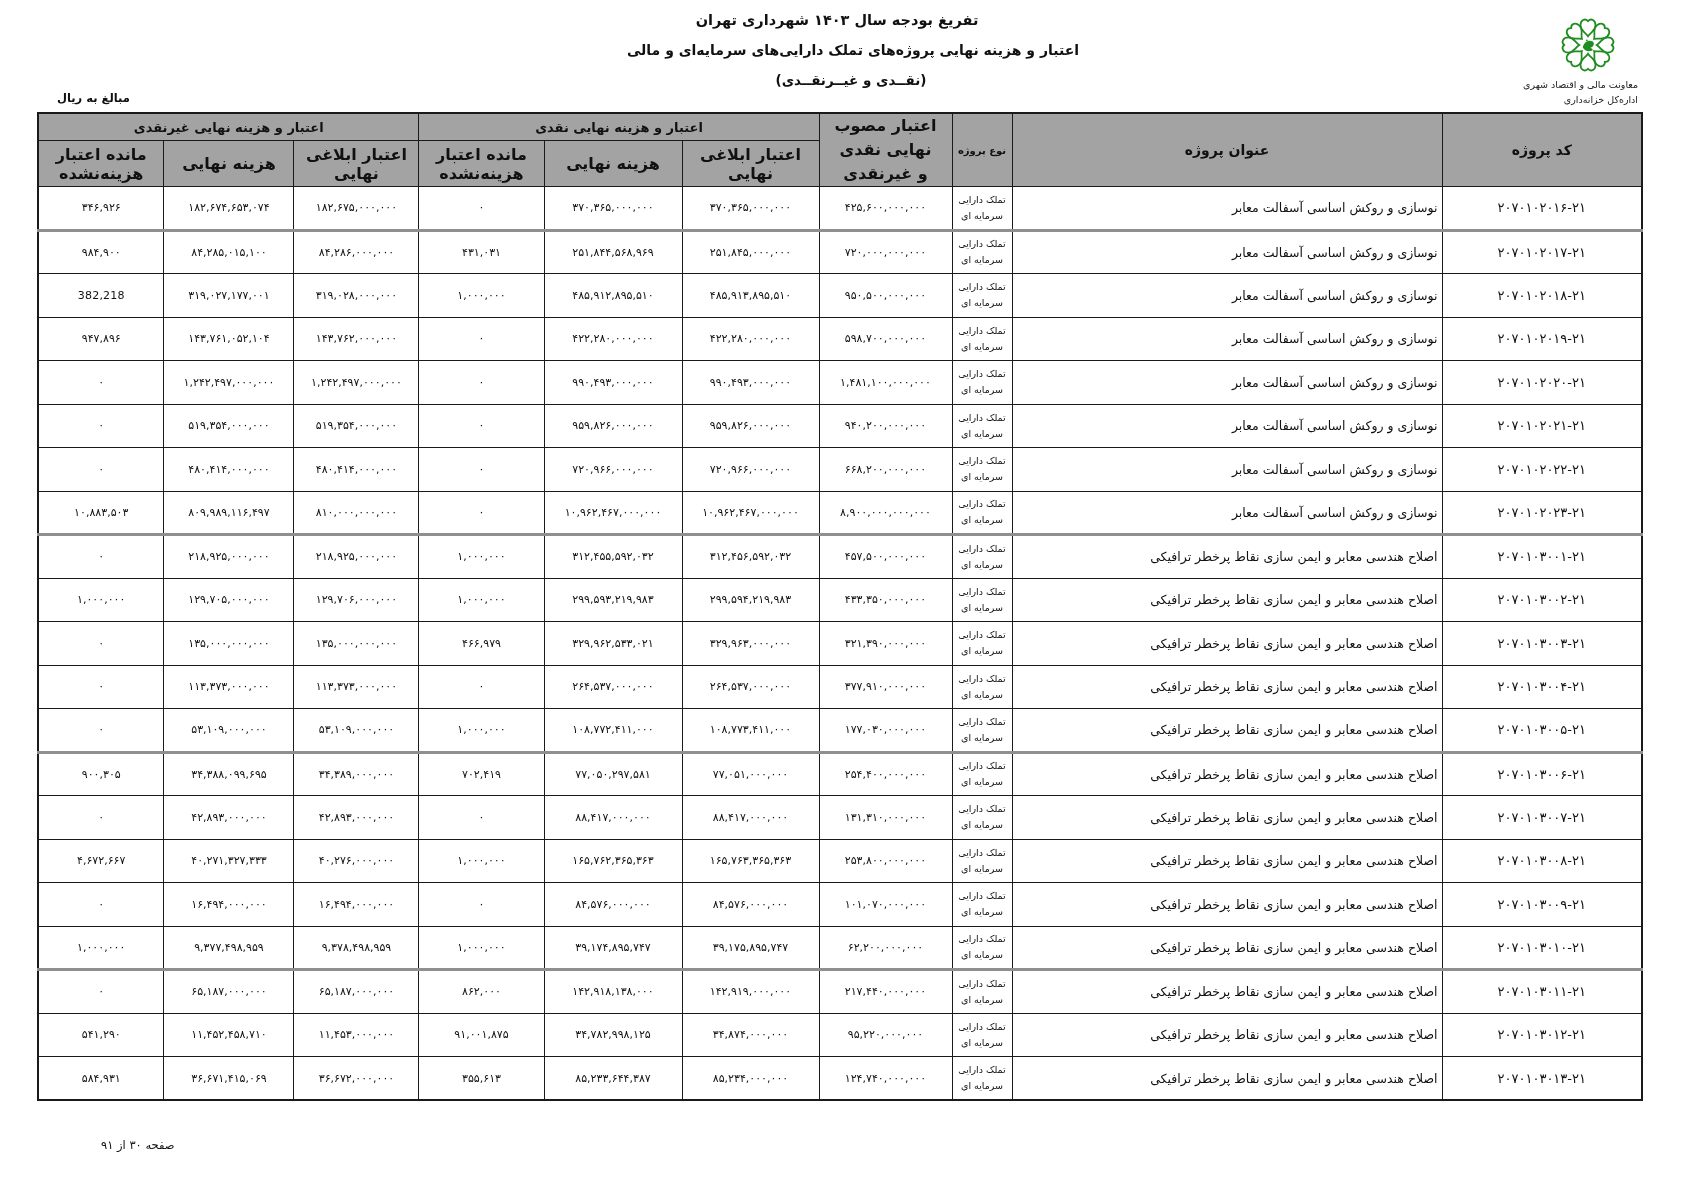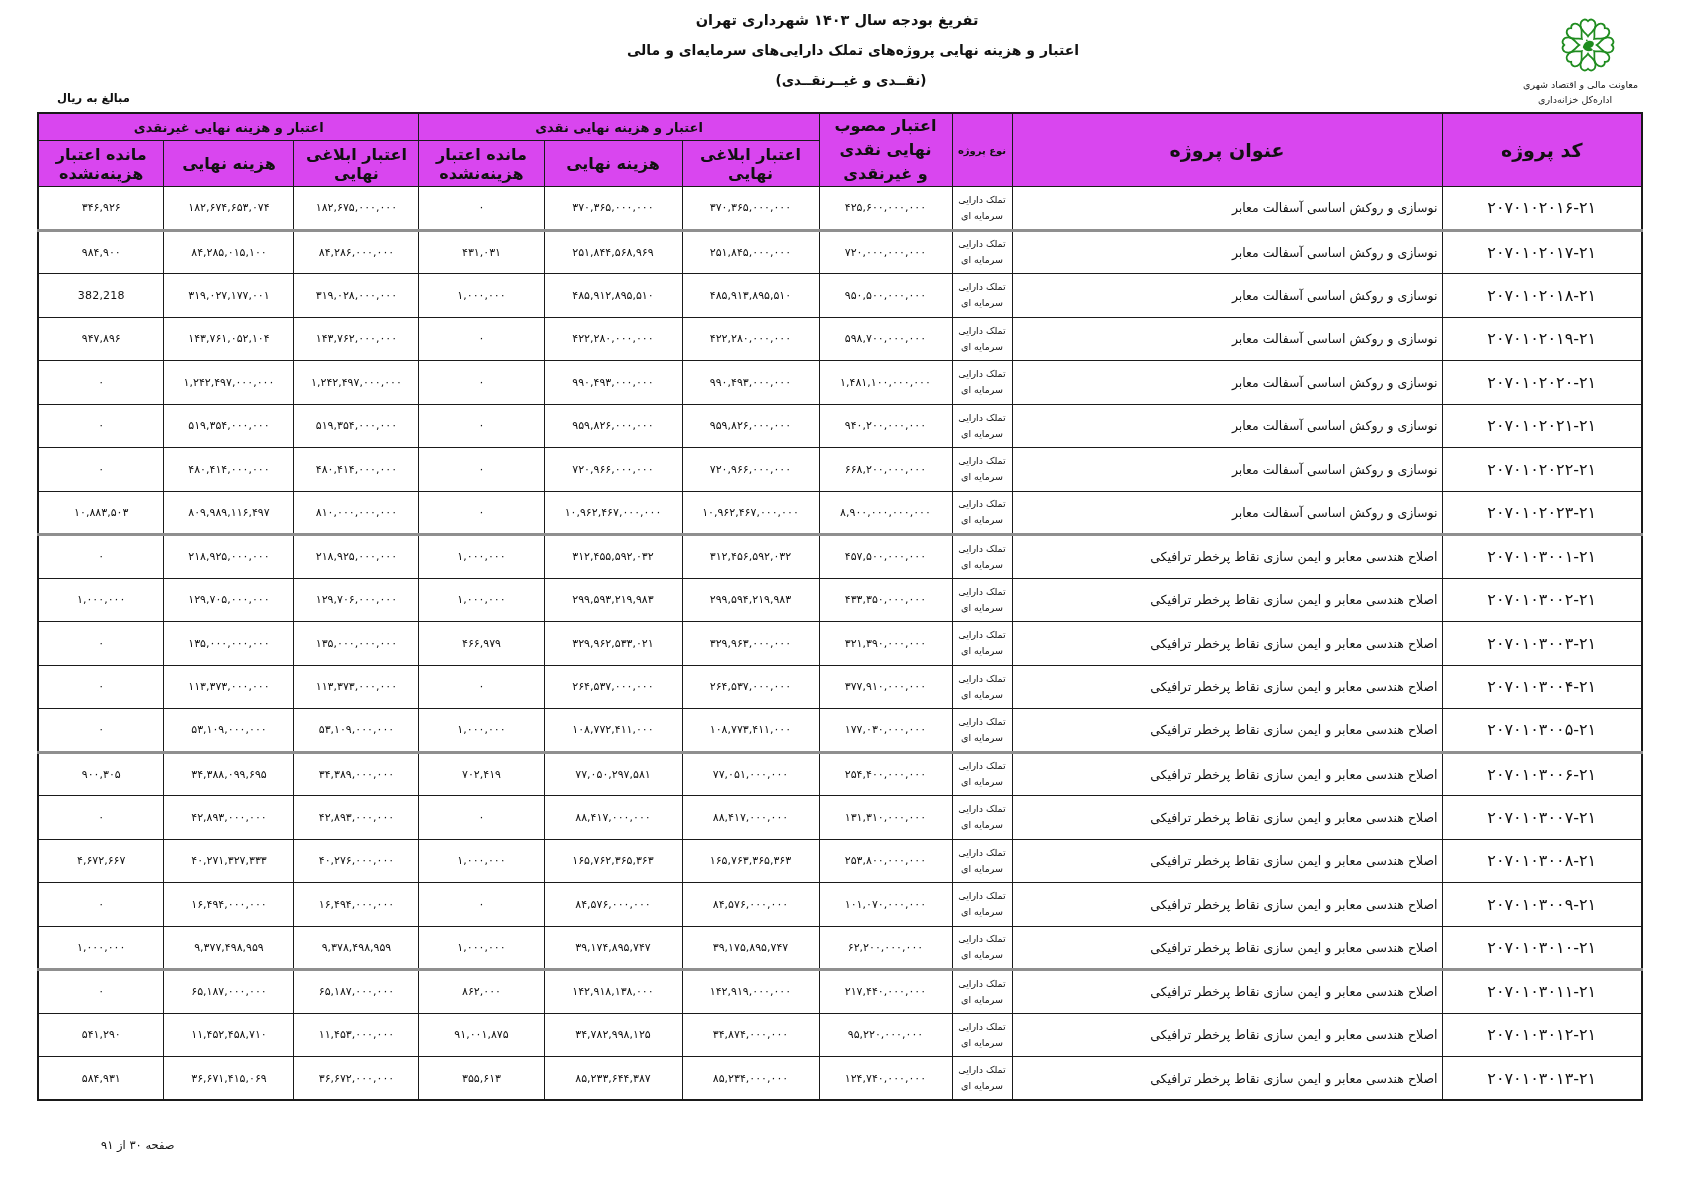--- a/index.html
+++ b/index.html
@@ -6,41 +6,41 @@
   body{
     width:1683px;height:1190px;position:relative;background:#ffffff;
     font-family:"DejaVu Sans",sans-serif;direction:rtl;overflow:hidden;color:#111;
   }
   
   .title-block{position:absolute;top:12px;left:0;right:9px;text-align:center;}
   .t1{font-size:14.5px;font-weight:bold;margin-bottom:14px;}
   .t2{font-size:14px;font-weight:bold;margin-bottom:14px;padding-left:32px;}
   .t3{font-size:13.5px;font-weight:bold;padding-left:28px;}
   
-  .logo-block{position:absolute;top:16px;right:45px;width:100px;text-align:left;}
+  .logo-block{position:absolute;top:16px;right:45px;width:100px;text-align:right;}
   .logo-block svg{display:block;margin:0 auto 4px auto;}
   .org-line{font-size:9.5px;line-height:1.55;color:#222;white-space:nowrap;}
   
   .currency-note{position:absolute;top:91px;left:57px;font-size:11.5px;font-weight:bold;direction:rtl;}
   
   table.budget{
     position:absolute;top:112px;right:40px;width:1604px;
     border-collapse:collapse;table-layout:fixed;border:2px solid #1a1a1a;
   }
   th,td{border:1px solid #1a1a1a;text-align:center;vertical-align:middle;
         padding:0 3px;box-sizing:border-box;overflow:hidden;}
-  thead th{background:#d946ef;font-weight:bold;}
+  thead th{background:#a3a3a3;font-weight:bold;}
   th.group{height:27px;font-size:13px;}
   th.sub{height:44px;font-size:16px;}
-  th.head-tall{font-size:19px;}
+  th.head-tall{font-size:14px;}
   th.head-small{font-size:10px;}
   th .hline{display:block;line-height:1.5;}
   tbody td{height:43.5px;font-size:11px;background:#fff;}
   td.c-title{text-align:right;font-size:12.5px;padding-right:4px;padding-left:26px;}
-  td.c-code{font-size:16px;direction:ltr;}
+  td.c-code{font-size:13px;direction:ltr;}
   td.c-num{direction:ltr;letter-spacing:0.2px;}
   td.c-type span{display:block;font-size:9.5px;line-height:1.7;}
   tr.sep td{border-top:3px solid #8f8f8f;}
   
   .page-footer{position:absolute;top:1138px;left:57px;font-size:11.5px;direction:rtl;margin-left:44px;}
 </style>
 </head>
 <body>
 
 <div class="title-block">

